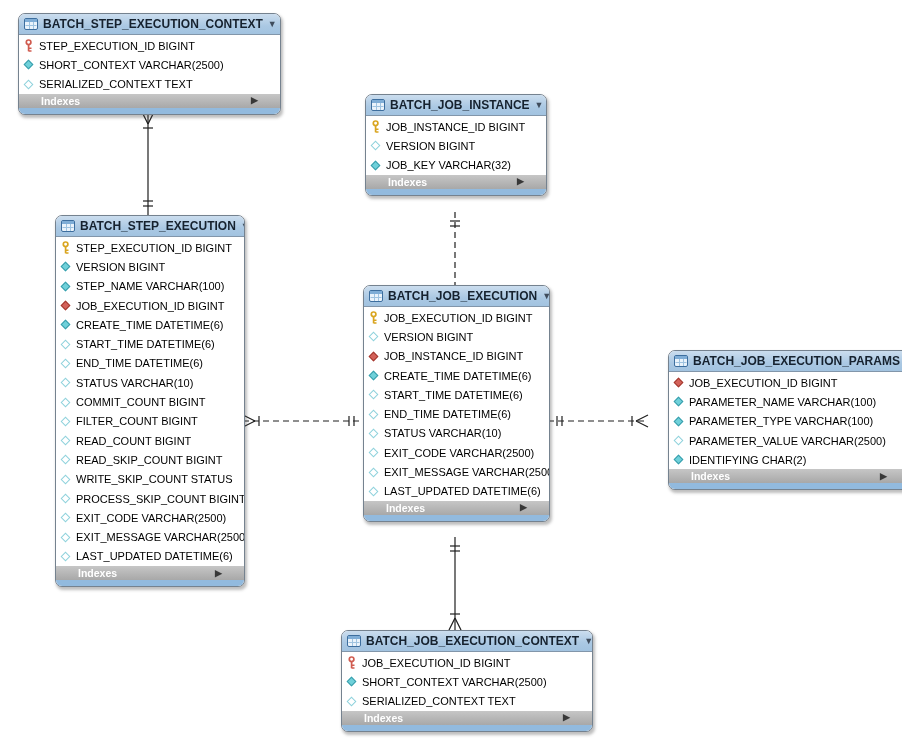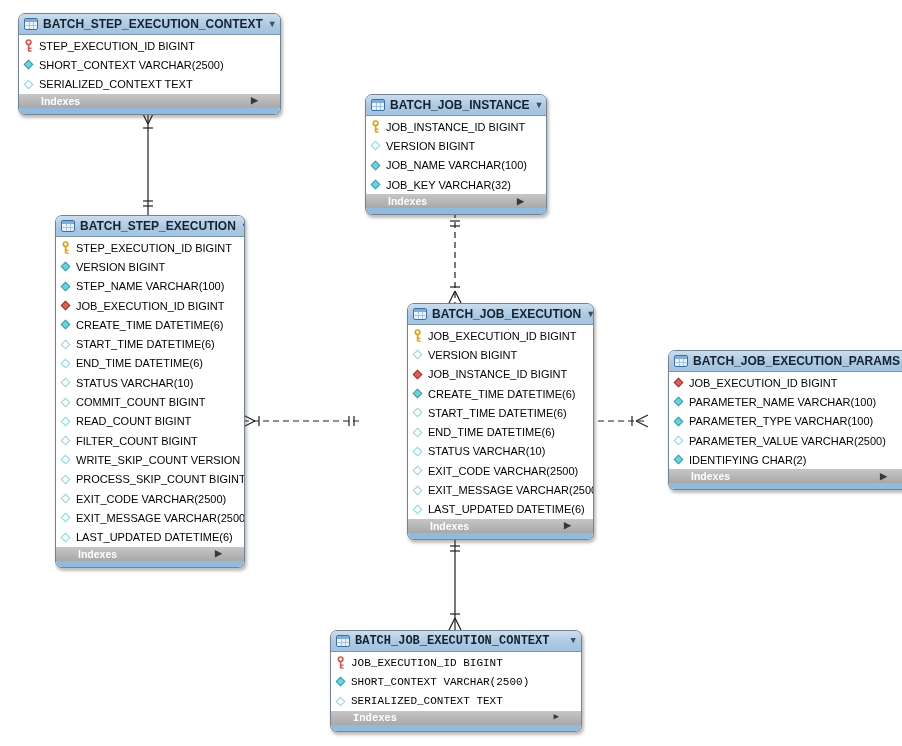--- a/index.html
+++ b/index.html
@@ -159,26 +159,20 @@
           <div class="col-row">
             <span class="icon-box">
               <span class="diamond nullable"></span>
             </span>
             <span>VERSION BIGINT</span>
           </div>
           <div class="col-row">
             <span class="icon-box">
               <span class="diamond notnull"></span>
             </span>
-            <span>JOB_NAME VARCHAR(100)</span>
-          </div>
-          <div class="col-row">
-            <span class="icon-box">
-              <span class="diamond notnull"></span>
-            </span>
             <span>JOB_KEY VARCHAR(32)</span>
           </div>
         </div>
         <div class="table-footer">
           <span>Indexes</span>
           <span class="footer-arrow">▶</span>
         </div>
         <div class="table-strip"></div>
       </div>
       <div class="table-card" style="left: 55px; top: 215px; width: 188px;">
@@ -252,33 +246,39 @@
           <div class="col-row">
             <span class="icon-box">
               <span class="diamond nullable"></span>
             </span>
             <span>COMMIT_COUNT BIGINT</span>
           </div>
           <div class="col-row">
             <span class="icon-box">
               <span class="diamond nullable"></span>
             </span>
+            <span>FILTER_COUNT BIGINT</span>
+          </div>
+          <div class="col-row">
+            <span class="icon-box">
+              <span class="diamond nullable"></span>
+            </span>
             <span>READ_COUNT BIGINT</span>
           </div>
           <div class="col-row">
             <span class="icon-box">
               <span class="diamond nullable"></span>
             </span>
-            <span>FILTER_COUNT BIGINT</span>
-          </div>
-          <div class="col-row">
-            <span class="icon-box">
-              <span class="diamond nullable"></span>
-            </span>
-            <span>WRITE_SKIP_COUNT VERSION</span>
+            <span>READ_SKIP_COUNT BIGINT</span>
+          </div>
+          <div class="col-row">
+            <span class="icon-box">
+              <span class="diamond nullable"></span>
+            </span>
+            <span>WRITE_SKIP_COUNT STATUS</span>
           </div>
           <div class="col-row">
             <span class="icon-box">
               <span class="diamond nullable"></span>
             </span>
             <span>PROCESS_SKIP_COUNT BIGINT</span>
           </div>
           <div class="col-row">
             <span class="icon-box">
               <span class="diamond nullable"></span>
@@ -297,21 +297,21 @@
             </span>
             <span>LAST_UPDATED DATETIME(6)</span>
           </div>
         </div>
         <div class="table-footer">
           <span>Indexes</span>
           <span class="footer-arrow">▶</span>
         </div>
         <div class="table-strip"></div>
       </div>
-      <div class="table-card" style="left: 363px; top: 303px; width: 185px; margin-left: 44px;">
+      <div class="table-card" style="left: 363px; top: 285px; width: 185px;">
         <div class="table-header">
           <span class="tbl-icon">
             <svg width="14" height="12" viewBox="0 0 14 12">
               <rect x="0.5" y="0.5" width="13" height="11" rx="1.5" fill="#eaf3fb" stroke="#3d6e9e"></rect>
               <rect x="1" y="1" width="12" height="3" fill="#7fadd6"></rect>
               <line x1="5.5" y1="4" x2="5.5" y2="11" stroke="#9fc3e0"></line>
               <line x1="9.5" y1="4" x2="9.5" y2="11" stroke="#9fc3e0"></line>
               <line x1="1.5" y1="7.5" x2="12.5" y2="7.5" stroke="#9fc3e0"></line>
             </svg>
           </span>
@@ -436,21 +436,21 @@
             </span>
             <span>IDENTIFYING CHAR(2)</span>
           </div>
         </div>
         <div class="table-footer">
           <span>Indexes</span>
           <span class="footer-arrow">▶</span>
         </div>
         <div class="table-strip"></div>
       </div>
-      <div class="table-card" style="left: 330px; top: 630px; width: 250px; font-family: Liberation Mono, monospace;">
+      <div class="table-card" style="left: 341px; top: 630px; width: 250px;">
         <div class="table-header">
           <span class="tbl-icon">
             <svg width="14" height="12" viewBox="0 0 14 12">
               <rect x="0.5" y="0.5" width="13" height="11" rx="1.5" fill="#eaf3fb" stroke="#3d6e9e"></rect>
               <rect x="1" y="1" width="12" height="3" fill="#7fadd6"></rect>
               <line x1="5.5" y1="4" x2="5.5" y2="11" stroke="#9fc3e0"></line>
               <line x1="9.5" y1="4" x2="9.5" y2="11" stroke="#9fc3e0"></line>
               <line x1="1.5" y1="7.5" x2="12.5" y2="7.5" stroke="#9fc3e0"></line>
             </svg>
           </span>

